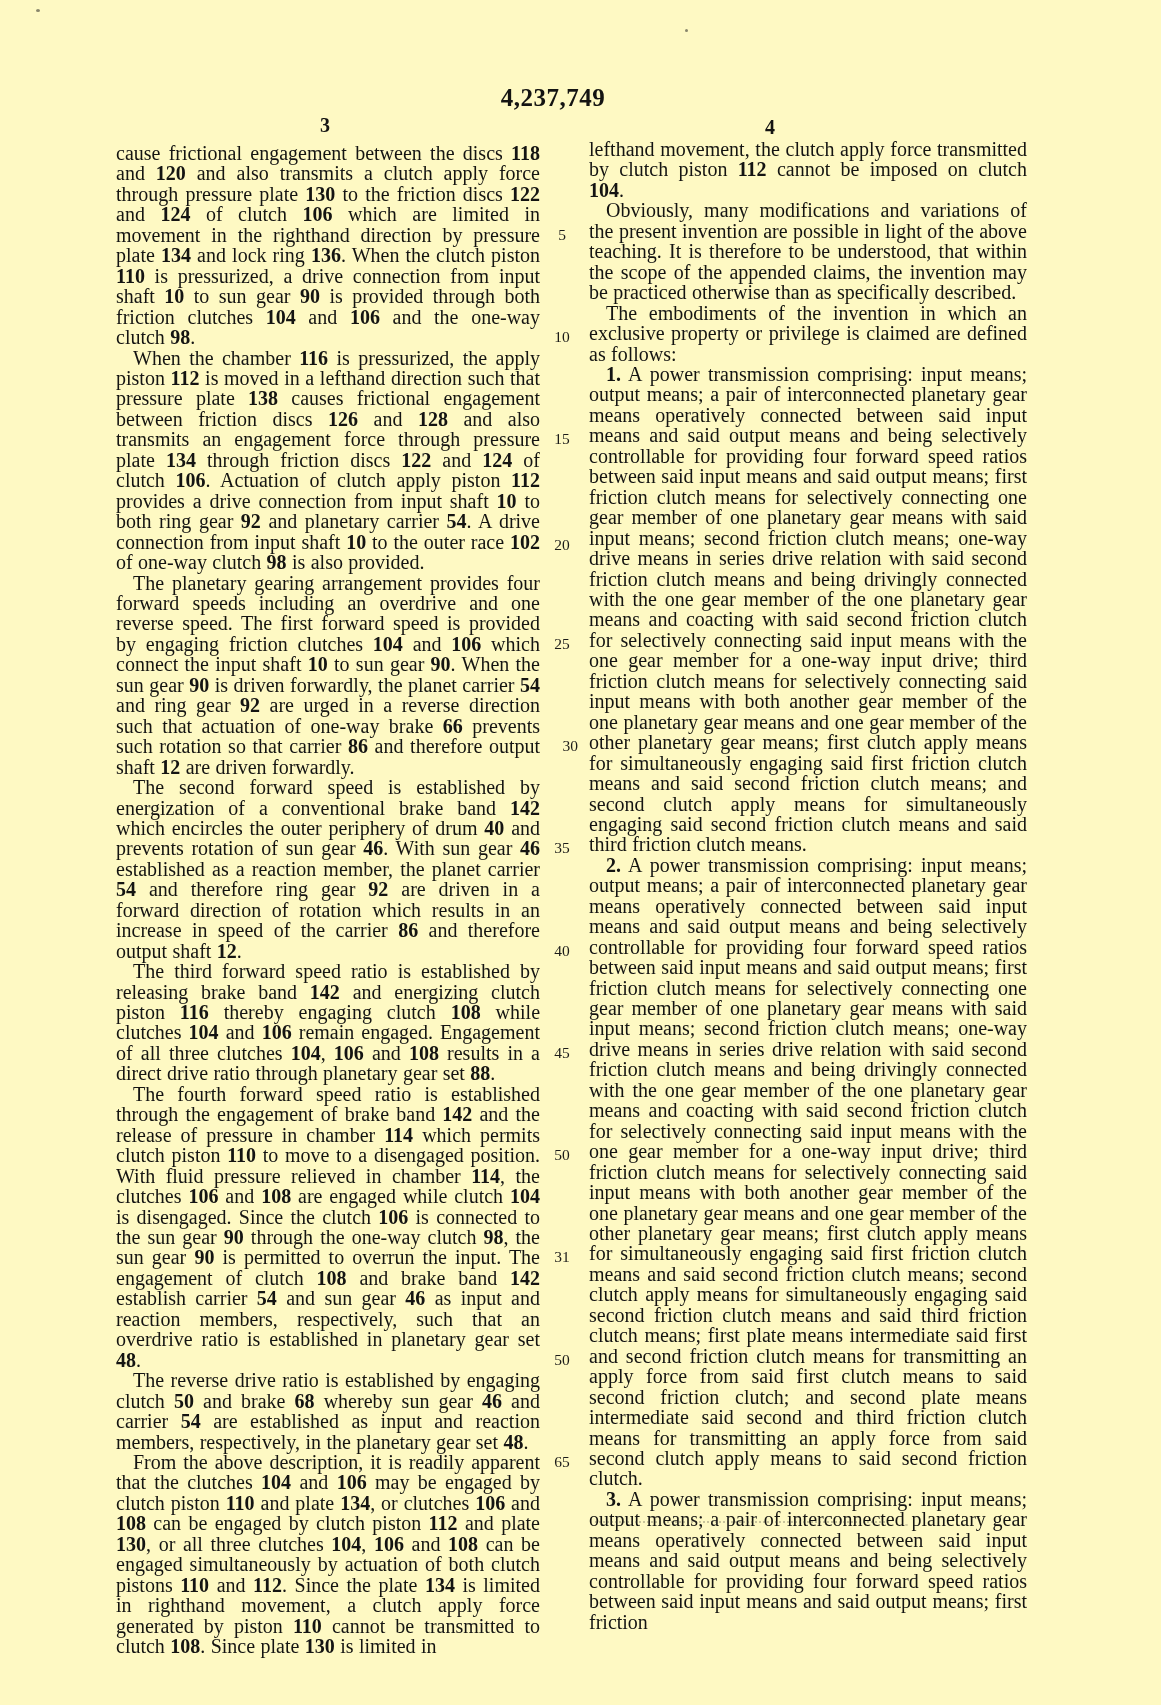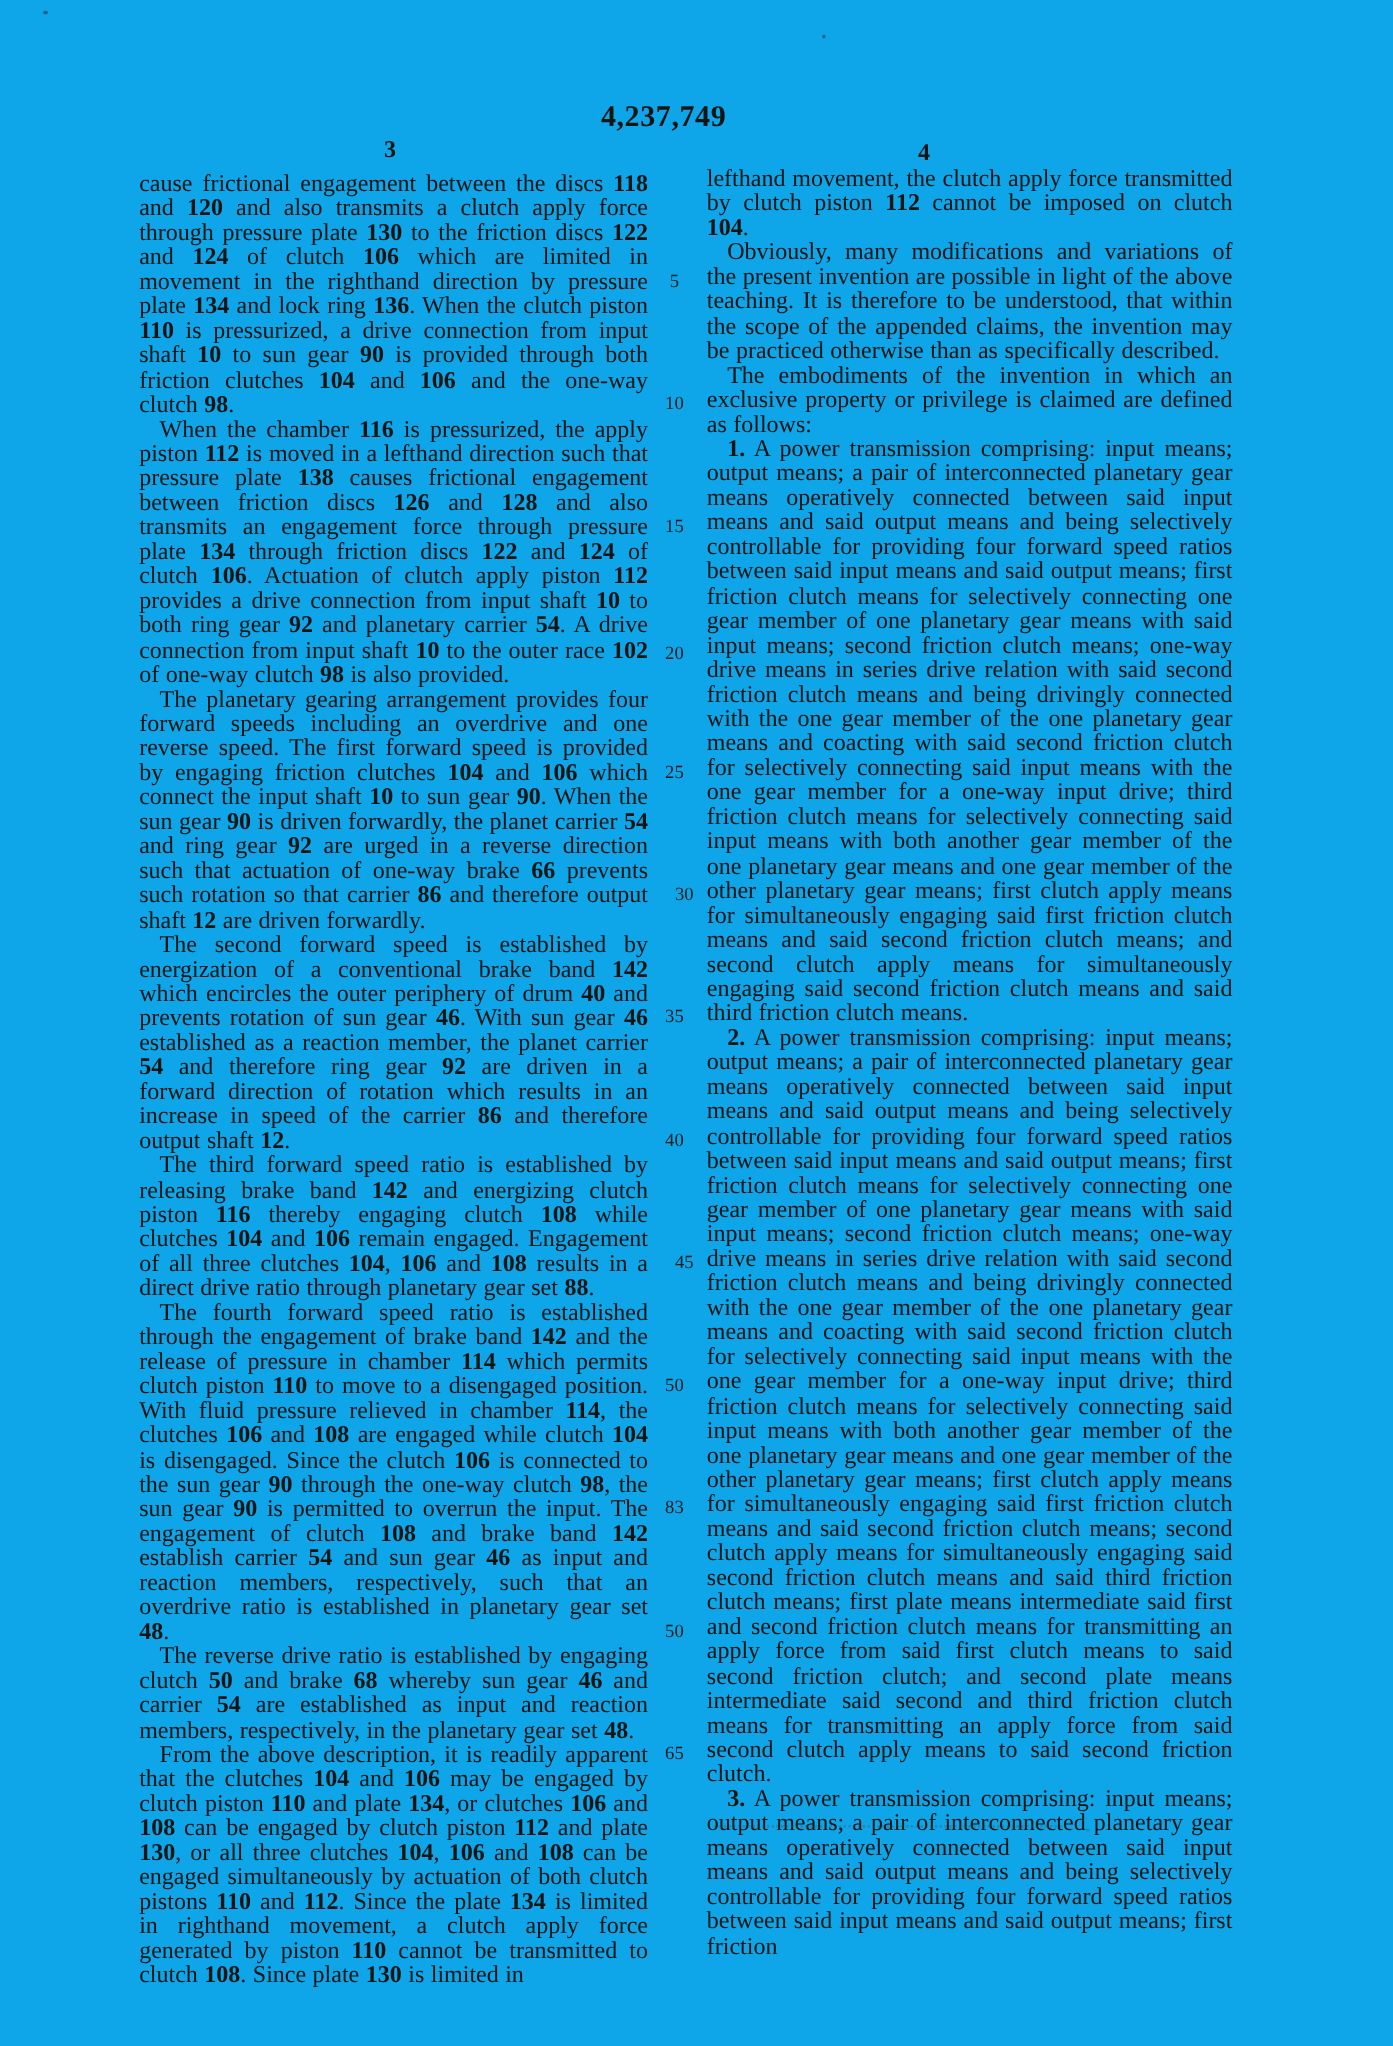--- a/index.html
+++ b/index.html
@@ -1,19 +1,19 @@
 <!DOCTYPE html>
 <html><head>
 <meta charset="utf-8">
 <style>
   html,body{margin:0;padding:0;background:#e8e8e4;}
   .page{
     position:relative;
     width:1161px;height:1705px;
-    background:#0ea5e9;
+    background:#fef9c3;
     font-family:"Liberation Serif","DejaVu Serif",serif;
     color:#141412;
     overflow:hidden;
   }
   .patent-number{
     position:absolute;top:84px;left:448px;width:210px;
     text-align:center;font-size:25px;font-weight:bold;
     letter-spacing:0.5px;
   }
   .col-num{
@@ -59,23 +59,23 @@
 
   <div class="gutter" id="gutter">
       <span style="top: 226.8px;">5</span>
       <span style="top: 329.05px;">10</span>
       <span style="top: 431.3px; text-align: center;">15</span>
       <span style="top: 537px;">20</span>
       <span style="top: 635.8px;">25</span>
       <span style="top: 738.05px; text-align: right;">30</span>
       <span style="top: 840.3px;">35</span>
       <span style="top: 942.55px;">40</span>
-      <span style="top: 1044.8px; text-align: right;">45</span>
+      <span style="top: 1044.8px;">45</span>
       <span style="top: 1147.05px;">50</span>
-      <span style="top: 1249.3px;">83</span>
+      <span style="top: 1249.3px;">31</span>
       <span style="top: 1351.55px;">50</span>
       <span style="top: 1453.8px;">65</span>
     </div>
 
   <div class="column column-left" id="col-left">
       <p>cause frictional engagement between the discs <b>118</b> and <b>120</b> and also transmits a clutch apply force through pressure plate <b>130</b> to the friction discs <b>122</b> and <b>124</b> of clutch <b>106</b> which are limited in movement in the righthand direction by pressure plate <b>134</b> and lock ring <b>136</b>. When the clutch piston <b>110</b> is pressurized, a drive connection from input shaft <b>10</b> to sun gear <b>90</b> is provided through both friction clutches <b>104</b> and <b>106</b> and the one-way clutch <b>98</b>.</p>
       <p class="indent">When the chamber <b>116</b> is pressurized, the apply piston <b>112</b> is moved in a lefthand direction such that pressure plate <b>138</b> causes frictional engagement between friction discs <b>126</b> and <b>128</b> and also transmits an engagement force through pressure plate <b>134</b> through friction discs <b>122</b> and <b>124</b> of clutch <b>106</b>. Actuation of clutch apply piston <b>112</b> provides a drive connection from input shaft <b>10</b> to both ring gear <b>92</b> and planetary carrier <b>54</b>. A drive connection from input shaft <b>10</b> to the outer race <b>102</b> of one-way clutch <b>98</b> is also provided.</p>
       <p class="indent">The planetary gearing arrangement provides four forward speeds including an overdrive and one reverse speed. The first forward speed is provided by engaging friction clutches <b>104</b> and <b>106</b> which connect the input shaft <b>10</b> to sun gear <b>90</b>. When the sun gear <b>90</b> is driven forwardly, the planet carrier <b>54</b> and ring gear <b>92</b> are urged in a reverse direction such that actuation of one-way brake <b>66</b> prevents such rotation so that carrier <b>86</b> and therefore output shaft <b>12</b> are driven forwardly.</p>
       <p class="indent">The second forward speed is established by energization of a conventional brake band <b>142</b> which encircles the outer periphery of drum <b>40</b> and prevents rotation of sun gear <b>46</b>. With sun gear <b>46</b> established as a reaction member, the planet carrier <b>54</b> and therefore ring gear <b>92</b> are driven in a forward direction of rotation which results in an increase in speed of the carrier <b>86</b> and therefore output shaft <b>12</b>.</p>
       <p class="indent">The third forward speed ratio is established by releasing brake band <b>142</b> and energizing clutch piston <b>116</b> thereby engaging clutch <b>108</b> while clutches <b>104</b> and <b>106</b> remain engaged. Engagement of all three clutches <b>104</b>, <b>106</b> and <b>108</b> results in a direct drive ratio through planetary gear set <b>88</b>.</p>

